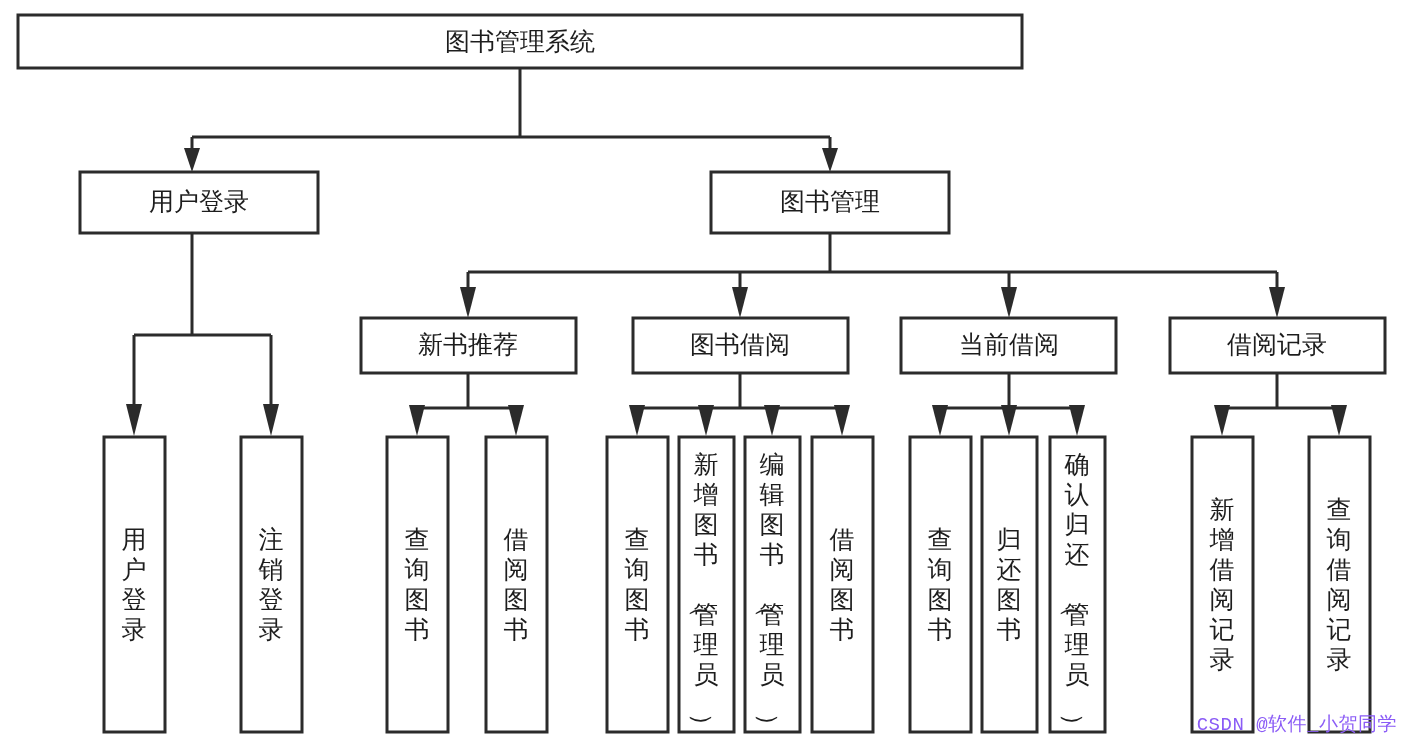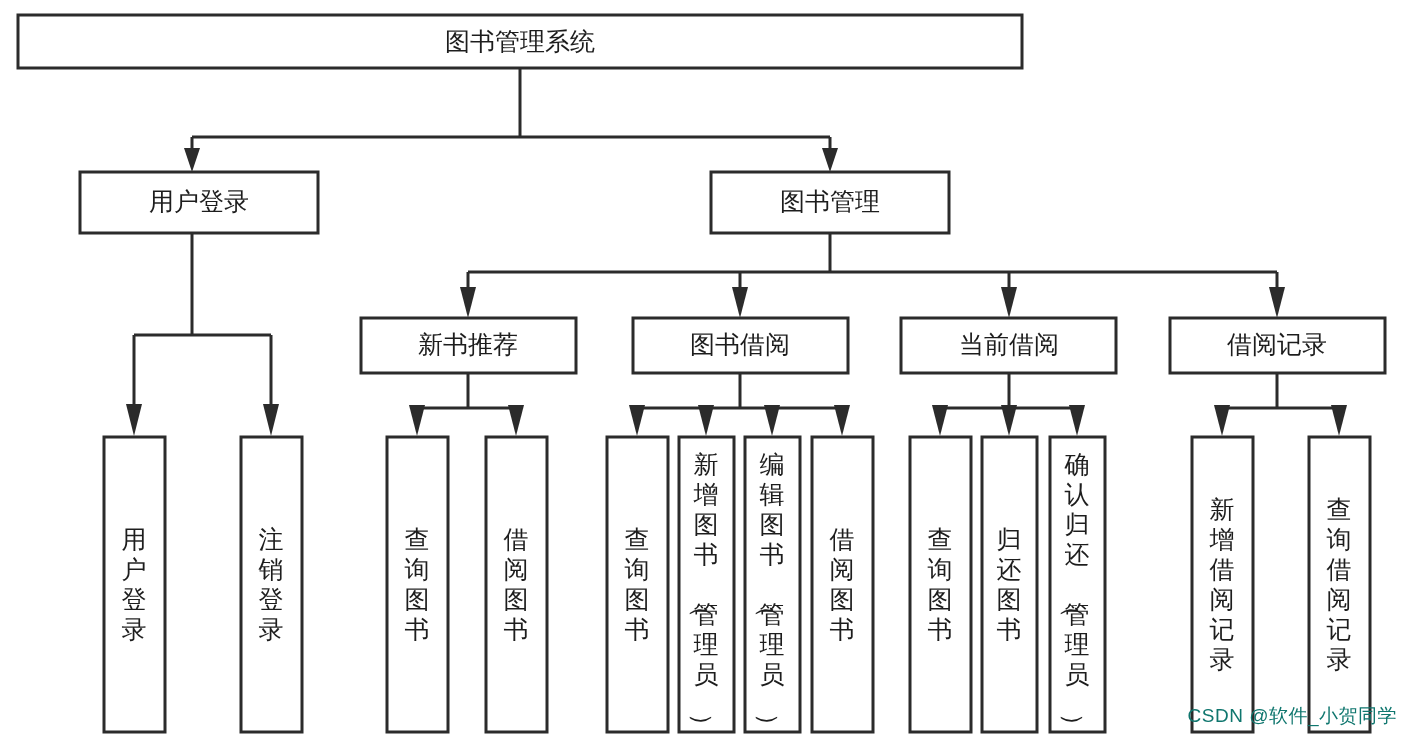--- a/index.html
+++ b/index.html
@@ -48,24 +48,24 @@
   }
   .node-label-vertical {
     fill: #1d1d1d;
     font-family: "DejaVu Sans", "Liberation Sans", sans-serif;
     font-size: 25px;
     text-anchor: middle;
   }
   .watermark {
     position: absolute;
     right: 8px;
-    bottom: 18px;
-    font-family: Liberation Sans, sans-serif;
+    bottom: 10px;
+    font-family: Liberation Mono, monospace;
     font-size: 19px;
-    color: #0f766e;
+    color: #8b5cf6;
     white-space: nowrap;
     letter-spacing: 0.5px;
   }
 </style>
 </head>
 <body>
 
 <div id="diagram-root">
 
   <svg id="tree-svg" viewBox="0 0 1405 747" xmlns="http://www.w3.org/2000/svg">

